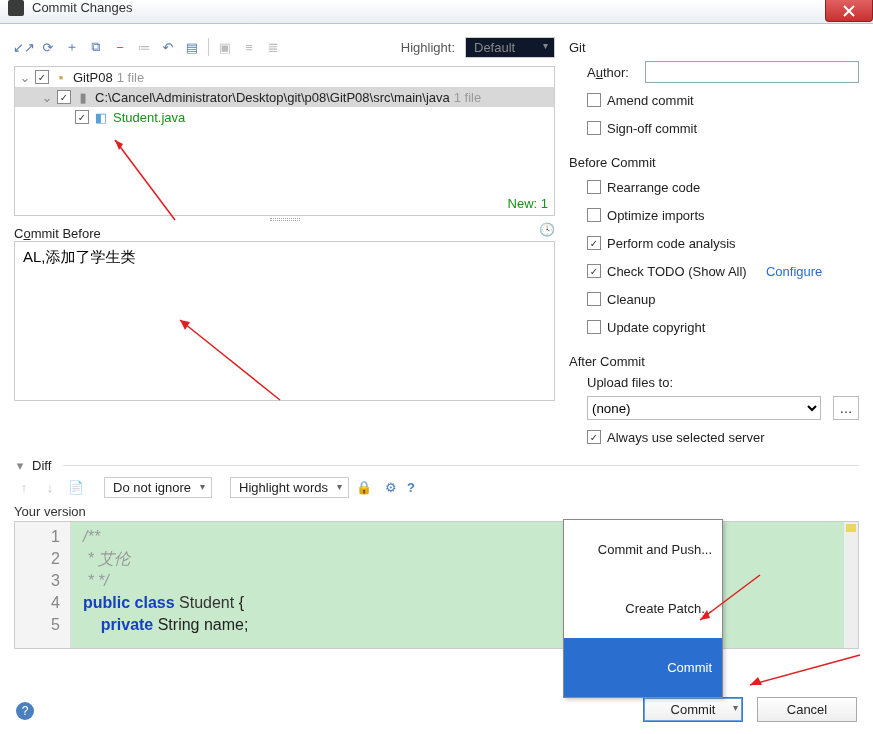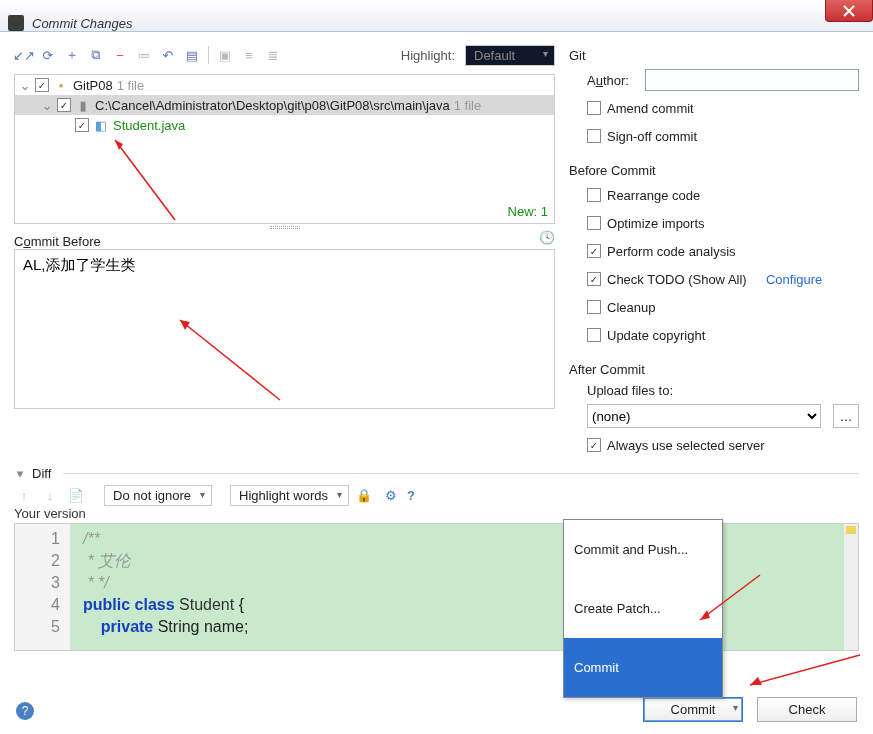--- a/index.html
+++ b/index.html
@@ -1,19 +1,19 @@
 <!DOCTYPE html>
 <html><head>
 <meta charset="utf-8">
 <style>
   * { box-sizing: border-box; font-family: "Segoe UI", Tahoma, sans-serif; }
   body { margin:0; background:#fff; width:873px; height:734px; overflow:hidden; font-size:13px; color:#222;}
   
   
-  .titlebar { height:32px; background:linear-gradient(#fff,#e9eef5); border-bottom:1px solid #b8c4d6; display:flex; align-items:flex-end; padding:0 0 0 8px; position:relative;font-style:italic;}
+  .titlebar { height:24px; background:linear-gradient(#fff,#e9eef5); border-bottom:1px solid #b8c4d6; display:flex; align-items:flex-start; padding:0 0 0 8px; position:relative;}
   .titlebar .icon { width:16px; height:16px; background:#3b3b3b; margin-right:8px; border-radius:2px;}
   .titlebar .title { color:#333; }
   .titlebar .close { position:absolute; right:0; top:0; width:48px; height:22px; background:linear-gradient(#e06060,#c83030); border:1px solid #8a2020; border-top:none; border-radius:0 0 4px 4px; color:#fff; display:flex; align-items:center; justify-content:center;}
   .titlebar .close svg { width:12px; height:12px; }
   
   .body { padding:10px 14px; display:flex; flex-direction:column; height:calc(734px - 30px); }
   .upper { display:flex; gap:14px; }
   .leftcol { flex:1; display:flex; flex-direction:column; }
   .rightcol { width:290px; display:flex; flex-direction:column; gap:6px; padding-top:4px;}
   
@@ -68,40 +68,40 @@
   .diffheader { display:flex; align-items:center; gap:6px; margin-top:10px;}
   .diffheader .tw { color:#888;}
   .difftoolbar { display:flex; align-items:center; gap:6px; margin-top:4px;}
   .dtbtn { width:20px; height:20px; display:flex; align-items:center; justify-content:center; color:#bbb;}
   .dtbtn.active{ color:#5a7bb0;}
   .combo { border:1px solid #ccc; padding:2px 20px 2px 8px; position:relative; background:#fff;}
   .combo::after{content:"▾"; position:absolute; right:6px; top:3px; font-size:10px; color:#666;}
   .gearbtn { color:#4a80c0;}
   .qmark { color:#4a80c0; font-weight:bold;}
   
-  .yourversion { color:#333;}
+  .yourversion { margin-top:6px; color:#333;}
   .code { border:1px solid #ccc; margin-top:2px; height:128px; background:#c9e9cc; font-family:"Consolas","Courier New",monospace; font-size:16px; display:flex; position:relative; overflow:hidden;}
   .gutter { width:56px; background:#f4f4f4; color:#888; text-align:right; padding:4px 10px 0 0; line-height:22px; border-right:1px solid #ddd;}
   .codelines { flex:1; padding:4px 0 0 12px; line-height:22px; white-space:pre;}
   .cm { color:#999; font-style:italic;}
   .kw { color:#1540c0; font-weight:bold;}
   .codelines .cls { color:#333;}
   .rmark { position:absolute; right:0; top:0; width:14px; height:100%; background:#eee;}
   .rmark .y { position:absolute; top:2px; right:2px; width:10px; height:8px; background:#e8d860;}
   
   
   .bottom { position:absolute; bottom:12px; right:16px; display:flex; gap:14px; align-items:center;}
   .helpicon { position:absolute; bottom:14px; left:16px; width:18px; height:18px; border-radius:50%; background:#4a80c0; color:#fff; display:flex; align-items:center; justify-content:center; font-size:12px;}
   .btn { border:1px solid #aaa; background:linear-gradient(#fff,#eee); padding:4px 20px; min-width:100px; text-align:center; position:relative;}
   .btn.primary { border:1px solid #3a78c8; box-shadow:0 0 0 1px #6aa0e0 inset;}
   .btn .split { position:absolute; right:4px; top:4px; font-size:10px; color:#666;}
   
   
   .menu { position:absolute; right:150px; bottom:36px; width:160px; border:1px solid #888; background:#fff; box-shadow:2px 2px 4px rgba(0,0,0,.2);}
-  .menu .mi { padding:22px 10px;}
+  .menu .mi { padding:22px 10px;text-align:right;}
   .menu .mi.sel { background:#2a6ed0; color:#fff;}
   
   
   .arrow { position:absolute; pointer-events:none; }
   .arrow line { stroke:#e02020; stroke-width:1.5;}
   .arrow polygon { fill:#e02020;}
 </style>
 </head>
 <body>
 
@@ -254,21 +254,21 @@
       </div>
   </div>
 </div>
 
 <span class="helpicon">?</span>
 <div class="bottom">
   <div class="btn primary">
     <span>Comm</span><span class="u">i</span><span>t</span>
     <span class="split">▾</span>
   </div>
-  <div class="btn">Check</div>
+  <div class="btn">Cancel</div>
 </div>
 
 <div class="menu">
   <div class="mi"><span>Commit and </span><span class="u">P</span><span>ush...</span></div>
   <div class="mi">Create Patch...</div>
   <div class="mi sel">Commit</div>
 </div>
 
 <svg class="arrow" style="left:105px; top:130px;" width="80" height="100">
     <line x1="70" y1="90" x2="10" y2="10"></line>

